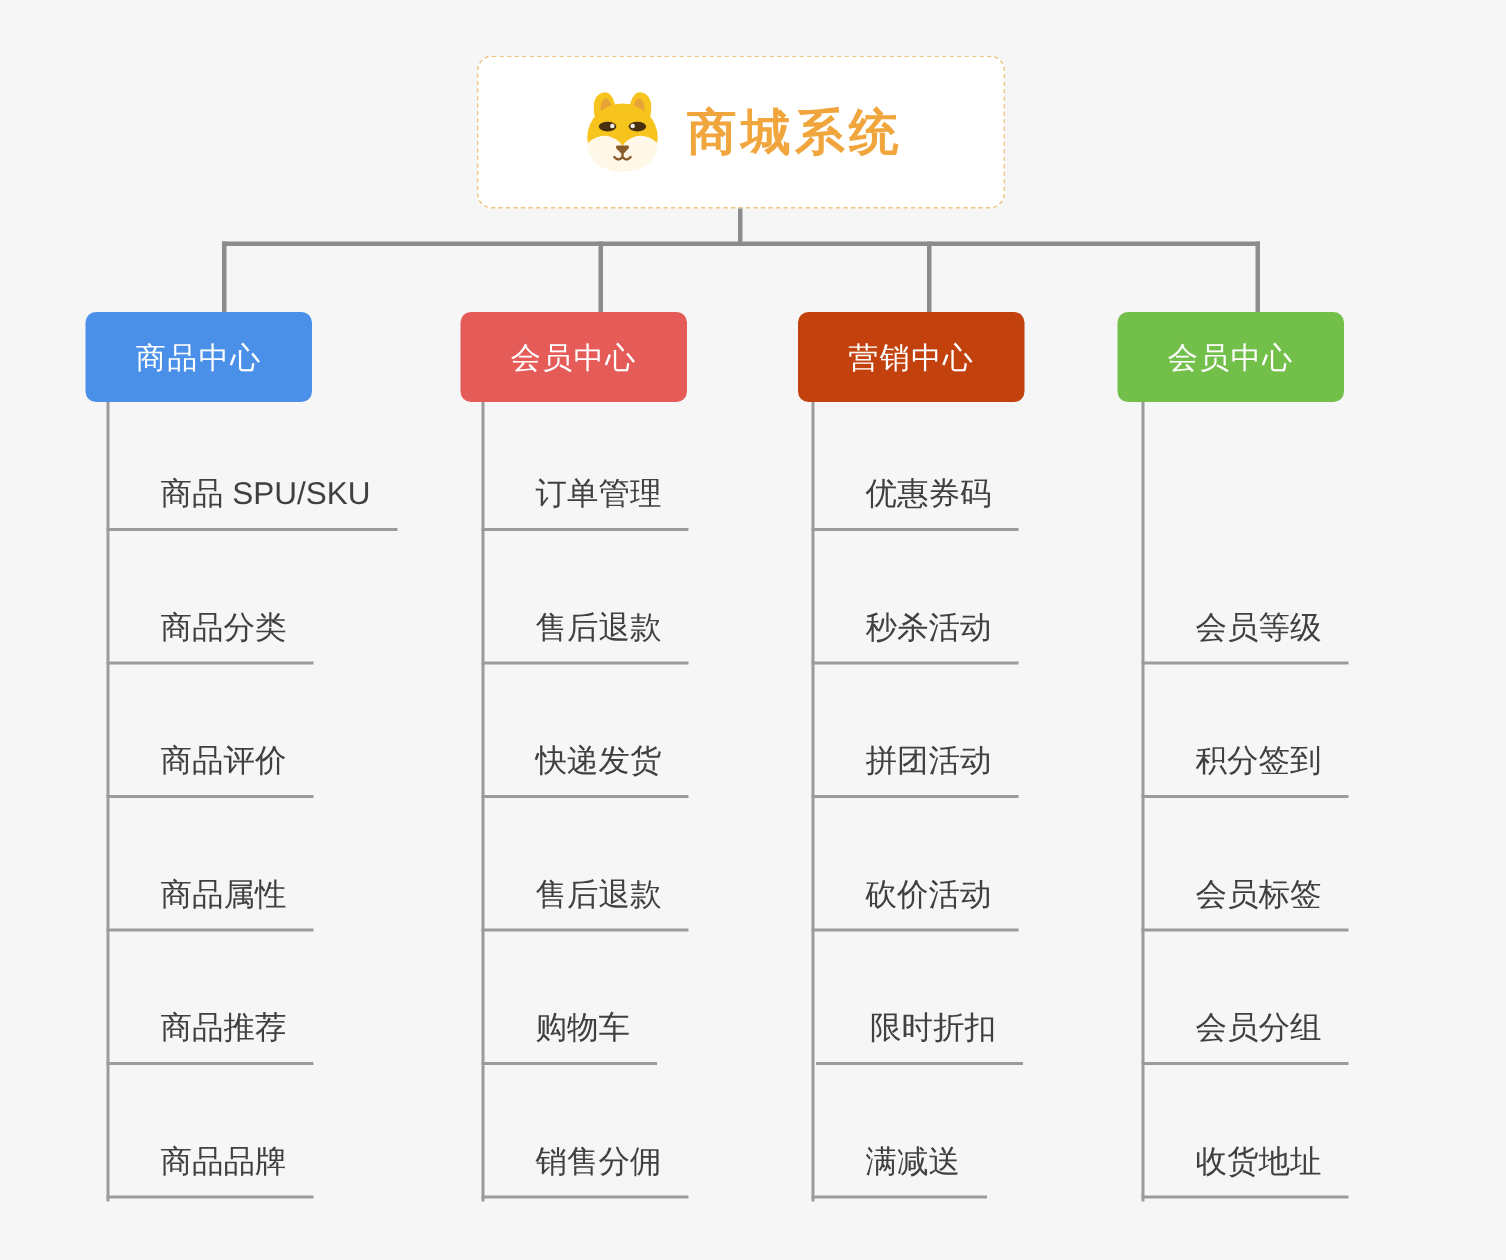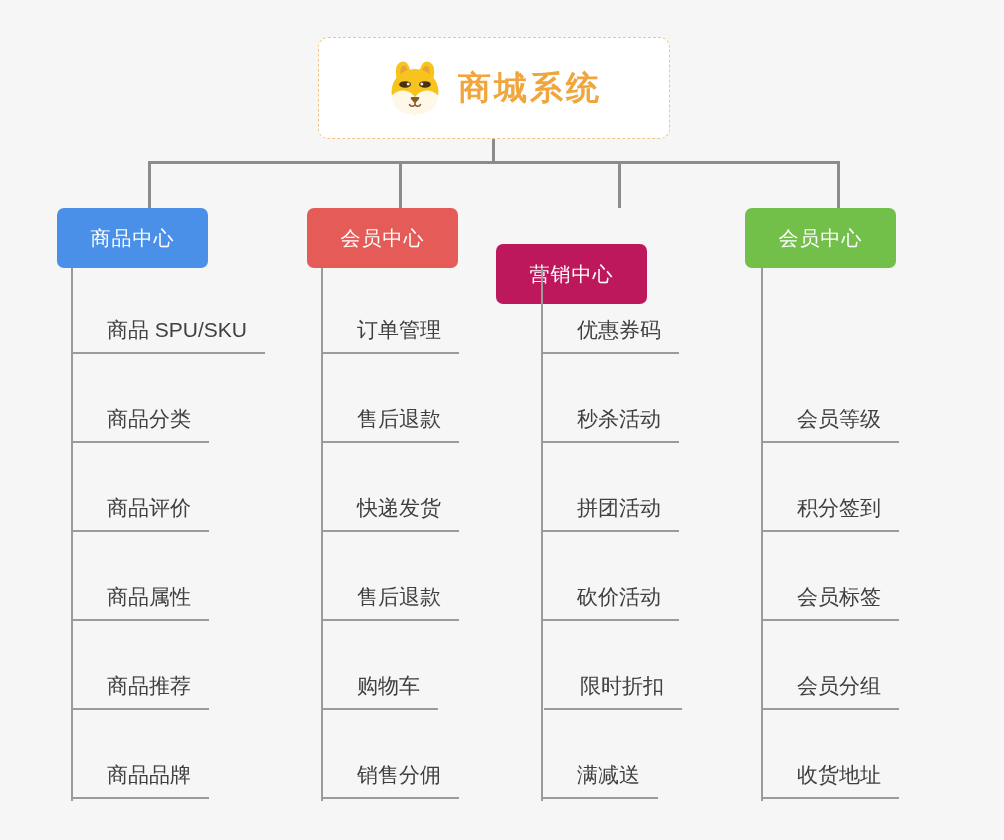--- a/index.html
+++ b/index.html
@@ -86,21 +86,21 @@
 
   <div class="branch" style="left: 307px; background-color: rgb(228, 91, 88);">会员中心</div>
   <div class="colline" style="left:321px"></div>
   <div class="item" style="left:321px;top:313px">订单管理</div>
   <div class="item" style="left:321px;top:402px">售后退款</div>
   <div class="item" style="left:321px;top:491px">快递发货</div>
   <div class="item" style="left:321px;top:580px">售后退款</div>
   <div class="item" style="left:321px;top:669px">购物车</div>
   <div class="item" style="left:321px;top:758px">销售分佣</div>
 
-  <div class="branch" style="left: 496px; background-color: #be185d; margin-top: 36px;">营销中心</div>
+  <div class="branch" style="left: 532px; background-color: #c2410c;">营销中心</div>
   <div class="colline" style="left:541px"></div>
   <div class="item" style="left:541px;top:313px">优惠券码</div>
   <div class="item" style="left:541px;top:402px">秒杀活动</div>
   <div class="item" style="left:541px;top:491px">拼团活动</div>
   <div class="item" style="left:541px;top:580px">砍价活动</div>
   <div class="item" style="left:544px;top:669px">限时折扣</div>
   <div class="item" style="left:541px;top:758px">满减送</div>
 
   <div class="branch" style="left: 745px; background-color: rgb(114, 191, 74);">会员中心</div>
   <div class="colline" style="left:761px"></div>

